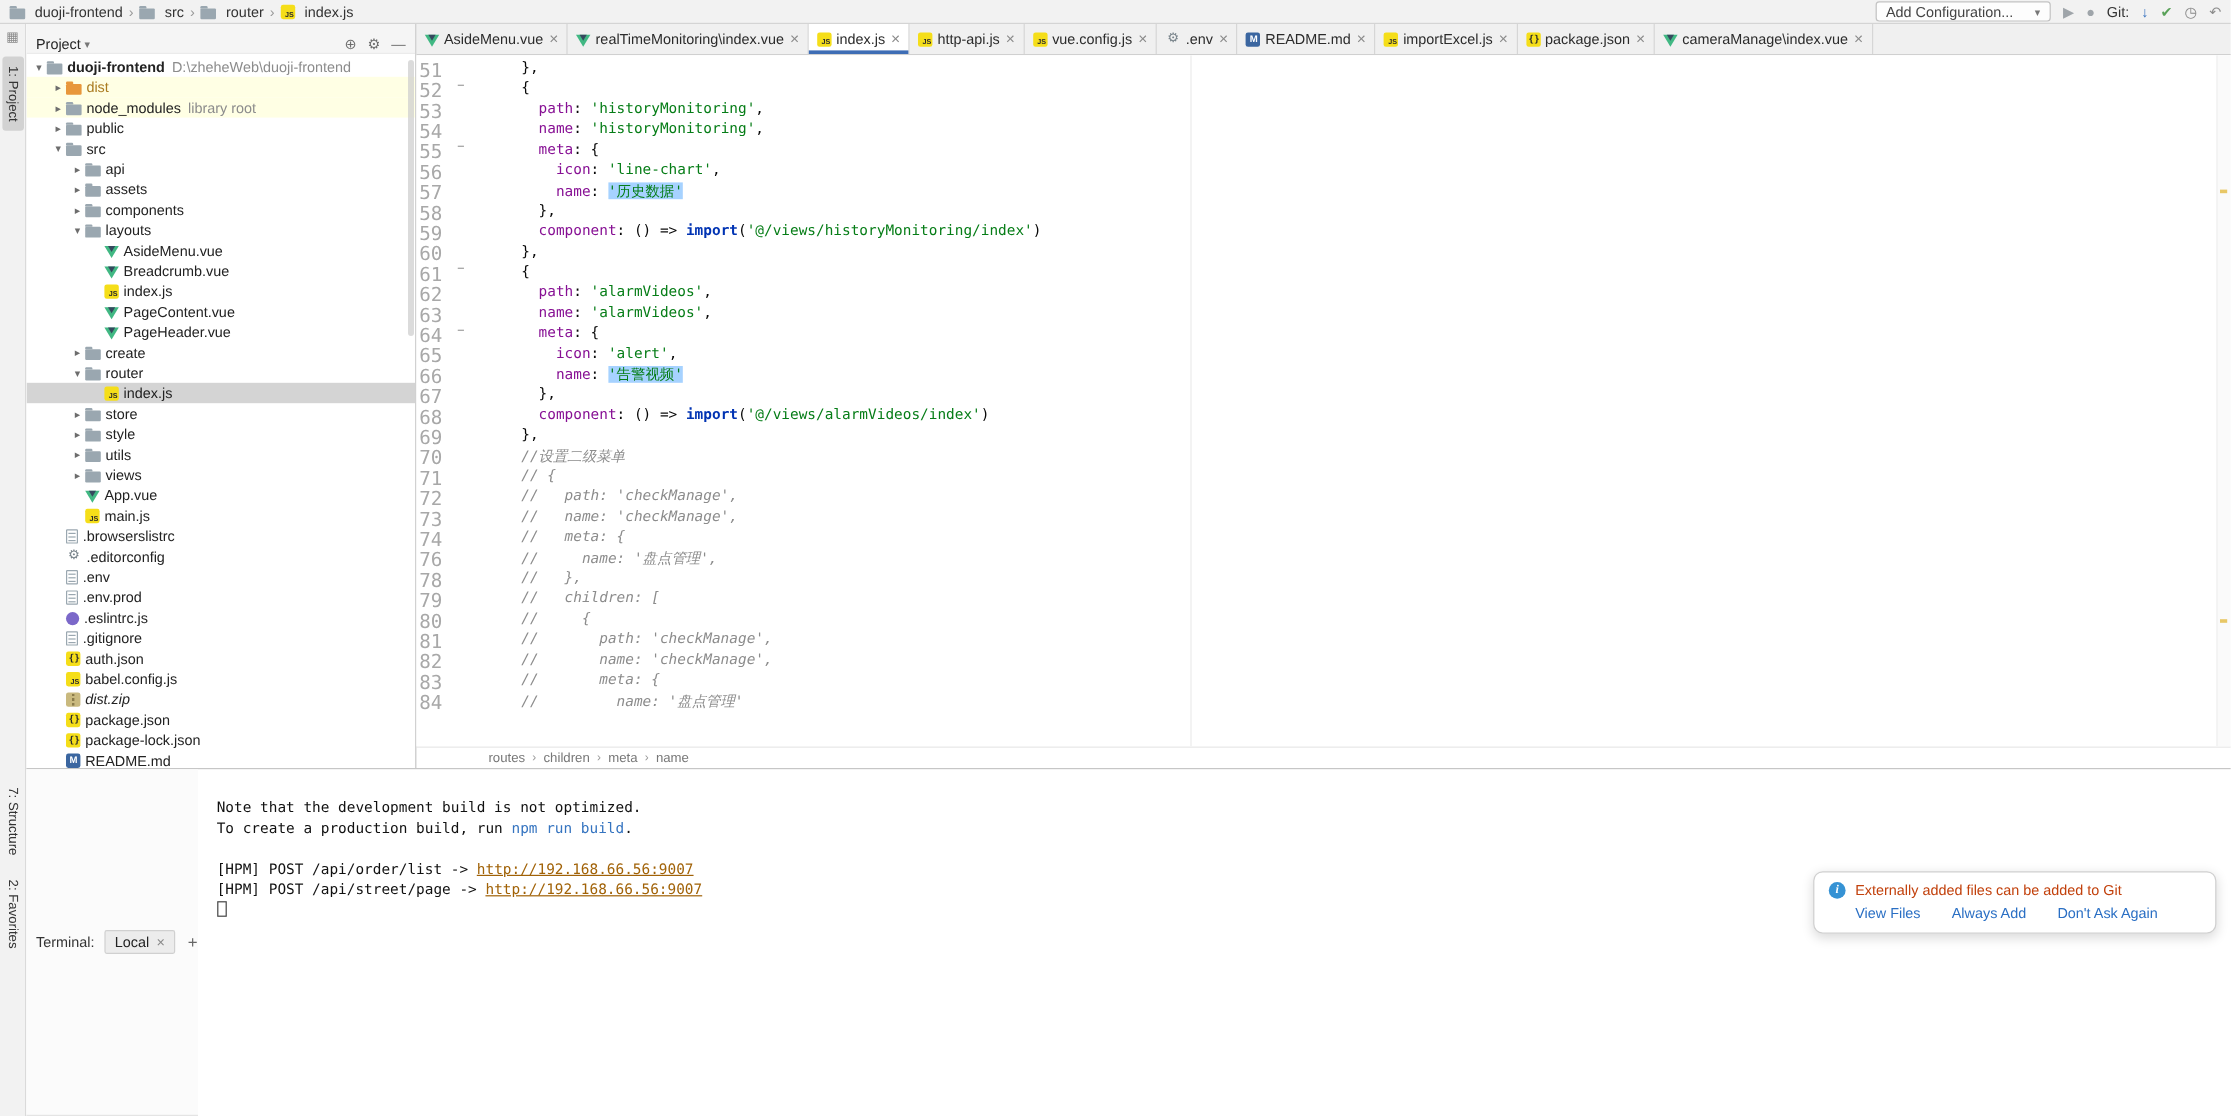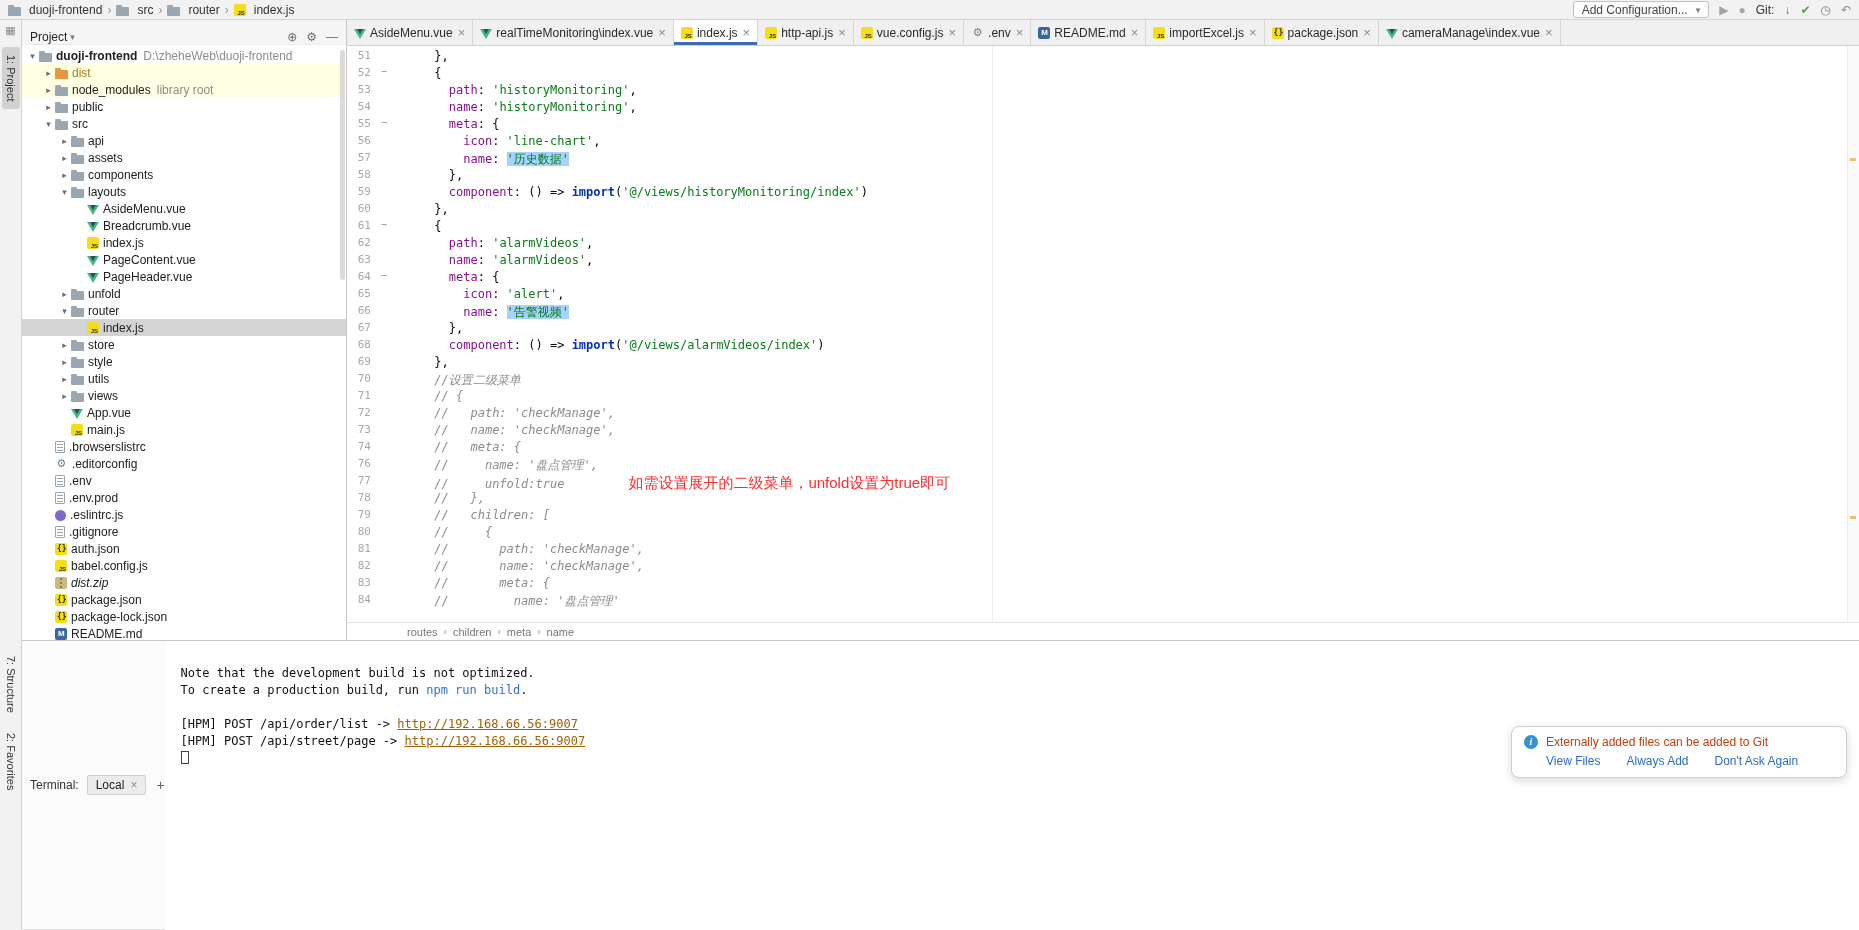--- a/index.html
+++ b/index.html
@@ -7,21 +7,21 @@
     font-family:"Liberation Sans",sans-serif; font-size:12px; color:#222; }
   #app { position:relative; width:1859px; height:930px; display:flex; flex-direction:column; }
 
   
   .topbar { flex:0 0 20px; height:20px; background:#f2f2f2; border-bottom:1px solid #d4d4d4;
     display:flex; align-items:center; padding:0 8px; }
   .bc { display:flex; align-items:center; gap:5px; }
   .bc-item { display:flex; align-items:center; gap:4px; color:#333; }
   .bc-sep { color:#999; }
   .top-right { margin-left:auto; display:flex; align-items:center; gap:10px; }
-  .addcfg { display:flex; align-items:center; gap:8px; background:#fdfdfd; border:1px solid #c2c2c2;
+  .addcfg { display:flex; align-items:center; gap:18px; background:#fdfdfd; border:1px solid #c2c2c2;
     border-radius:3px; font-size:12px; color:#444; padding:1px 8px; height:17px; font-family:inherit; }
   .caret { font-size:9px; color:#777; }
   .tb-ico { font-size:12px; line-height:1; }
   .git-label { color:#333; }
 
   
   .row { flex:1; display:flex; min-height:0; }
   .strip { flex:0 0 22px; background:#f2f2f2; border-right:1px solid #d4d4d4;
     display:flex; flex-direction:column; align-items:center; padding-top:4px; }
   .switcher { color:#8a8a8a; font-size:11px; margin-bottom:8px; }
@@ -82,21 +82,21 @@
   .tab { display:flex; align-items:center; padding:0 7px; border-right:1px solid #d6d6d6; position:relative; color:#2b2b2b; }
   .tab .ic { margin-right:4px; }
   .tab-l { margin-right:5px; }
   .tab-x { color:#8a8a8a; font-size:13px; line-height:1; }
   .tab.active { background:#fff; }
   .tab.active::after { content:""; position:absolute; left:0; right:0; bottom:0; height:3px; background:#3e6db5; }
 
   .editor { flex:1; position:relative; overflow:hidden; background:#fff; }
   .code { position:relative; padding-top:3px; }
   .cl { display:flex; height:17px; line-height:17px; font:12px "DejaVu Sans Mono",monospace; }
-  .ln { flex:0 0 30px; text-align:right; padding-right:6px; color:#a8a8a8; font-size:11px; }
+  .ln { flex:0 0 30px; text-align:center; padding-right:6px; color:#a8a8a8; font-size:16px; }
   .fd { flex:0 0 14px; text-align:center; color:#8f8f8f; font-size:10px; }
   .ct { white-space:pre; }
   .tk-p { color:#080808; }
   .tk-k { color:#871094; }
   .tk-s { color:#067d17; }
   .tk-sh { color:#067d17; background:#a6d2ff; }
   .tk-kw { color:#0033b3; font-weight:bold; }
   .tk-c { color:#8c8c8c; font-style:italic; }
   .tk-r { color:#fb2e2e; font-family:"Liberation Sans",sans-serif; font-size:15px; line-height:17px; margin-left:64px; font-style:normal; }
   .margin-guide { position:absolute; top:0; bottom:0; left:645px; width:1px; background:#ececec; }
@@ -274,21 +274,21 @@
                 <span class="tl">PageContent.vue</span>
               </div>
               <div class="trow" style="padding-left: 52px;">
                 <span class="arr"></span>
                 <span class="ic ic-vue"></span>
                 <span class="tl">PageHeader.vue</span>
               </div>
               <div class="trow" style="padding-left: 36px;">
                 <span class="arr">▸</span>
                 <span class="ic ic-folder"></span>
-                <span class="tl">unfold</span>
+                <span class="tl">create</span>
               </div>
               <div class="trow" style="padding-left: 36px;">
                 <span class="arr">▾</span>
                 <span class="ic ic-folder"></span>
                 <span class="tl">router</span>
               </div>
               <div class="trow sel" style="padding-left: 52px;">
                 <span class="arr"></span>
                 <span class="ic ic-js"></span>
                 <span class="tl">index.js</span>
@@ -559,25 +559,20 @@
                 </div>
                 <div class="cl">
                   <span class="ln">74</span>
                   <span class="fd"></span>
                   <span class="ct"><span class="tk-c">      //   meta: {</span></span>
                 </div>
                 <div class="cl">
                   <span class="ln">76</span>
                   <span class="fd"></span>
                   <span class="ct"><span class="tk-c">      //     name: '盘点管理',</span></span>
-                </div>
-                <div class="cl">
-                  <span class="ln">77</span>
-                  <span class="fd"></span>
-                  <span class="ct"><span class="tk-c">      //     unfold:true</span><span class="tk-r">如需设置展开的二级菜单，unfold设置为true即可</span></span>
                 </div>
                 <div class="cl">
                   <span class="ln">78</span>
                   <span class="fd"></span>
                   <span class="ct"><span class="tk-c">      //   },</span></span>
                 </div>
                 <div class="cl">
                   <span class="ln">79</span>
                   <span class="fd"></span>
                   <span class="ct"><span class="tk-c">      //   children: [</span></span>

